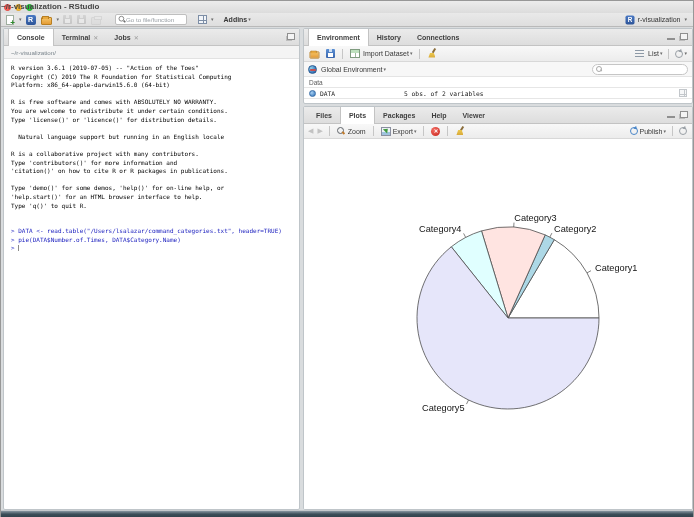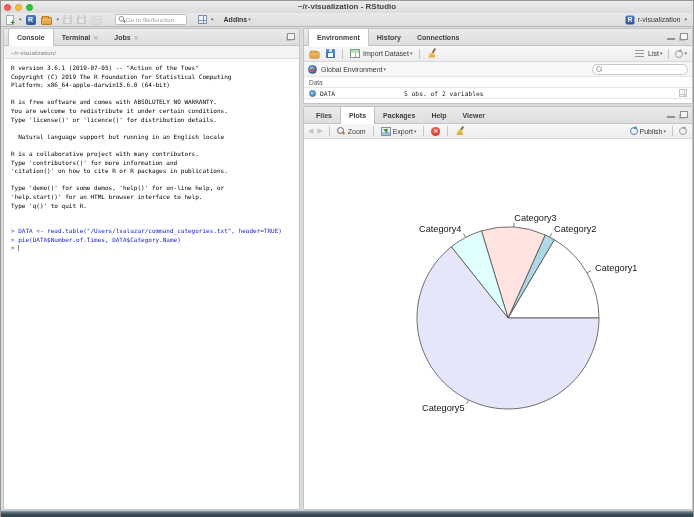--- a/index.html
+++ b/index.html
@@ -7,21 +7,21 @@
   .window { position:absolute; inset:0; width:694px; height:517px; background:#d9dcde; border:1px solid #979797; }
 
   
   .titlebar { position:absolute; left:0; top:0; width:100%; height:12px;
     background:linear-gradient(#ececec,#dcdcdc); }
   .lights { position:absolute; left:3px; top:3px; display:flex; gap:4px; }
   .light { width:7px; height:7px; border-radius:50%; display:inline-block; }
   .light.red { background:#ff5f57; border:0.5px solid #e0443e; }
   .light.yellow { background:#febc2e; border:0.5px solid #dea123; }
   .light.green { background:#28c840; border:0.5px solid #1dad2b; }
-  .title { position:absolute; left:0; right:0; top:1px; text-align:center; font-size:8px; font-weight:700; color:#464646; }
+  .title { position:absolute; left:0; right:0; top:1px; text-align:left; font-size:8px; font-weight:700; color:#464646; }
 
   .main-toolbar { position:absolute; left:0; top:12px; width:100%; height:14px;
     background:linear-gradient(#e9e9e9,#dedede); border-bottom:1px solid #b9b9b9;
     display:flex; align-items:center; padding-left:4px; gap:3px; }
   .tbtn { display:flex; align-items:center; border:none; background:transparent; padding:0 1px; height:12px; cursor:default; }
   .caret { font-size:5px; color:#6b6b6b; line-height:1; margin-left:1px; }
   .sep { width:1px; height:10px; background:#c6c6c6; margin:0 2px; }
   .tb-label { font-size:7px; color:#383838; }
   .disabled .ico, .disabled { opacity:0.45; filter:grayscale(1); }
 

